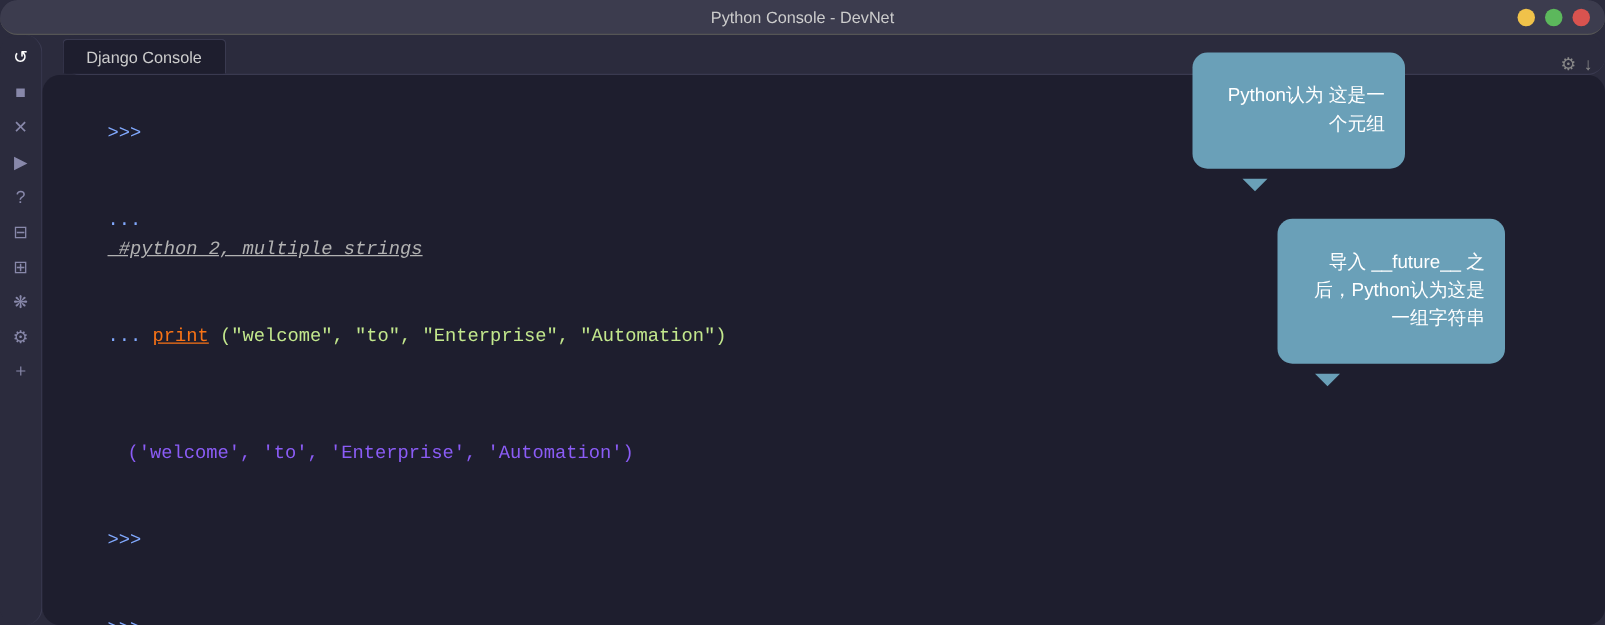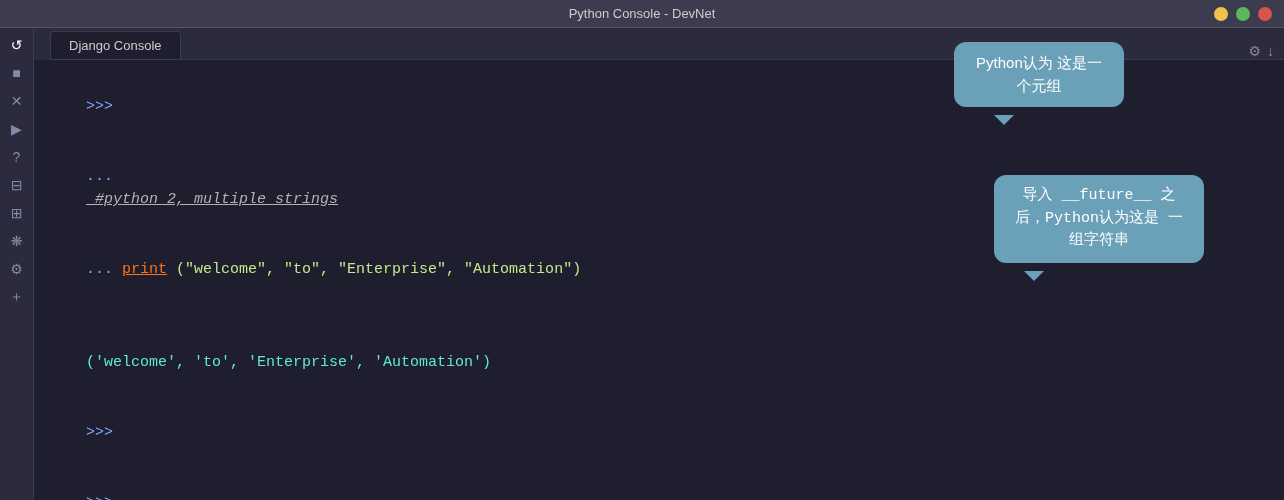--- a/index.html
+++ b/index.html
@@ -1,15 +1,15 @@
 <!DOCTYPE html>
 <html><head>
   <meta charset="utf-8">
   <style>
-    * { margin: 0; padding: 0; box-sizing: border-box; }
+    * { margin: 0; padding: 0; box-sizing: border-box; border-radius: 14px; }
     body {
       width: 1284px;
       height: 500px;
       overflow: hidden;
       font-family: 'Segoe UI', Arial, sans-serif;
       background: #2b2b3d;
     }
 
     
     .title-bar {
@@ -119,34 +119,34 @@
       line-height: 1.55;
       color: #c8d3f5;
       overflow: hidden;
     }
 
     
     .kw-print  { color: #f97316; text-decoration: underline; }
     .str-val   { color: #c3e88d; }
     .comment   { color: #b2b2b2; font-style: italic; text-decoration: underline; }
     .prompt    { color: #82aaff; }
-    .output    { color: #5eead4; }
+    .output    { color: #8b5cf6; margin-left: 16px; }
 
     .line { display: block; white-space: pre; }
 
     
     .bubble {
       position: absolute;
       background: #6aa0b8;
       color: #fff;
       border-radius: 12px;
-      padding: 10px 16px;
+      padding: 24px 16px;
       font-size: 15px;
       line-height: 1.5;
-      text-align: center;
+      text-align: right;
       font-family: 'Microsoft YaHei', 'PingFang SC', Arial, sans-serif;
     }
     .bubble::after {
       content: '';
       position: absolute;
       border: 10px solid transparent;
     }
 
     .bubble1 {
       top: 42px;
@@ -158,22 +158,21 @@
       top: auto;
       bottom: -18px;
       left: 40px;
       border-top-color: #6aa0b8;
       border-bottom: none;
     }
 
     .bubble2 {
       top: 175px;
       right: 80px;
-      width: 210px;
-      font-family: Liberation Mono, monospace;
+      width: 182px;
     }
     .bubble2::after {
       top: auto;
       bottom: -18px;
       left: 30px;
       border-top-color: #6aa0b8;
       border-bottom: none;
     }
   </style>
 </head>

